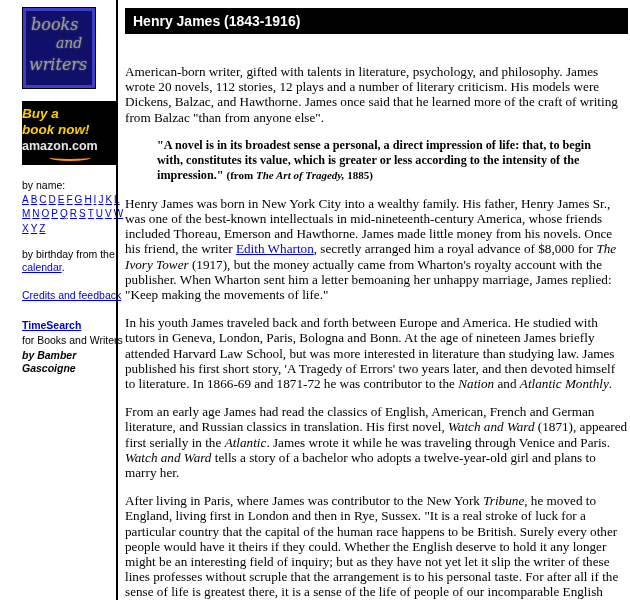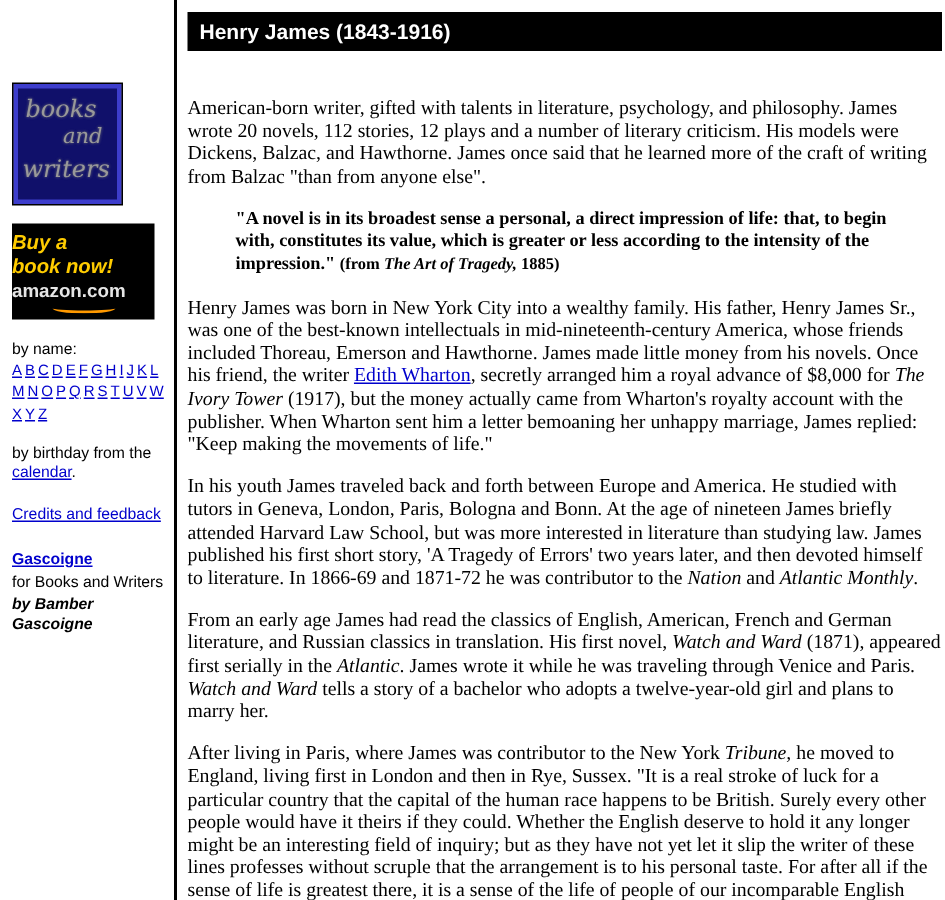--- a/index.html
+++ b/index.html
@@ -4,23 +4,23 @@
 <style>
   html,body{margin:0;padding:0;background:#fff;}
   body{
     width:630px;height:600px;position:relative;overflow:hidden;
     font-family:"Liberation Serif",serif;color:#000;
   }
   a{color:var(--link,#0000cc);text-decoration:underline;cursor:pointer;}
 
   
   .sidebar{
-    position:absolute;left:2px;top:0;width:112px;padding:8px 0 0 6px;
+    position:absolute;left:16px;top:0;width:112px;padding:8px 0 0 6px;
     box-sizing:border-box;
-    font-family:"Liberation Sans",sans-serif;font-size:10.5px;line-height:1.25;margin-top:48px;
+    font-family:"Liberation Sans",sans-serif;font-size:10.5px;line-height:1.25;
   }
   .logo{
     width:66px;height:74px;position:relative;
     background:var(--logo-bg,#10106a);
     border:3px solid var(--logo-border,#3d3dcc);
     outline:1px solid #000;
     margin-left:1px;cursor:pointer;
   }
   .logo .lw{
     position:absolute;color:var(--logo-text,#999);
@@ -101,21 +101,21 @@
   <div class="alpha"><a href="#">M</a><a href="#">N</a><a href="#">O</a><a href="#">P</a><a href="#">Q</a><a href="#">R</a><a href="#">S</a><a href="#">T</a><a href="#">U</a><a href="#">V</a><a href="#">W</a></div>
   <div class="alpha"><a href="#">X</a><a href="#">Y</a><a href="#">Z</a></div>
 
   <div class="bday"><span>by birthday from the </span><a href="#">calendar</a><span>.</span></div>
 
   <div class="credits">
     <a href="#">Credits and feedback</a>
   </div>
 
   <div class="ts">
-    <a href="#" class="tslink">Gascoigne</a>
+    <a href="#" class="tslink">TimeSearch</a>
     <div class="tsline">for Books and Writers</div>
     <div class="tsline tsby">by Bamber Gascoigne</div>
   </div>
 
 </div>
 
 <div class="divider"></div>
 
 <div class="main">
   <div class="titlebar">Henry James (1843-1916)</div>

